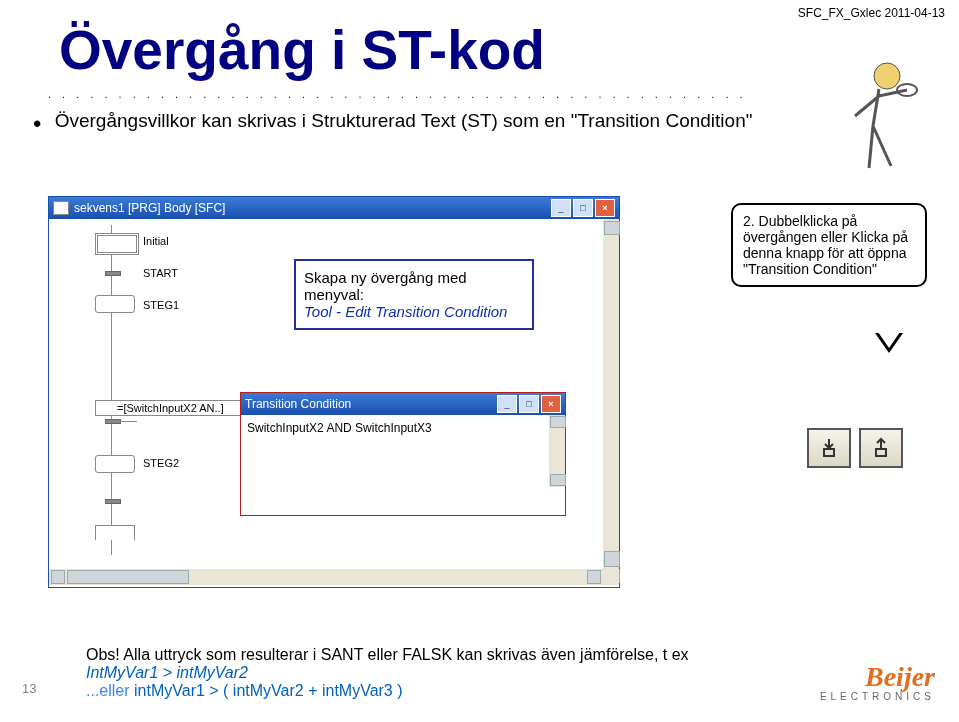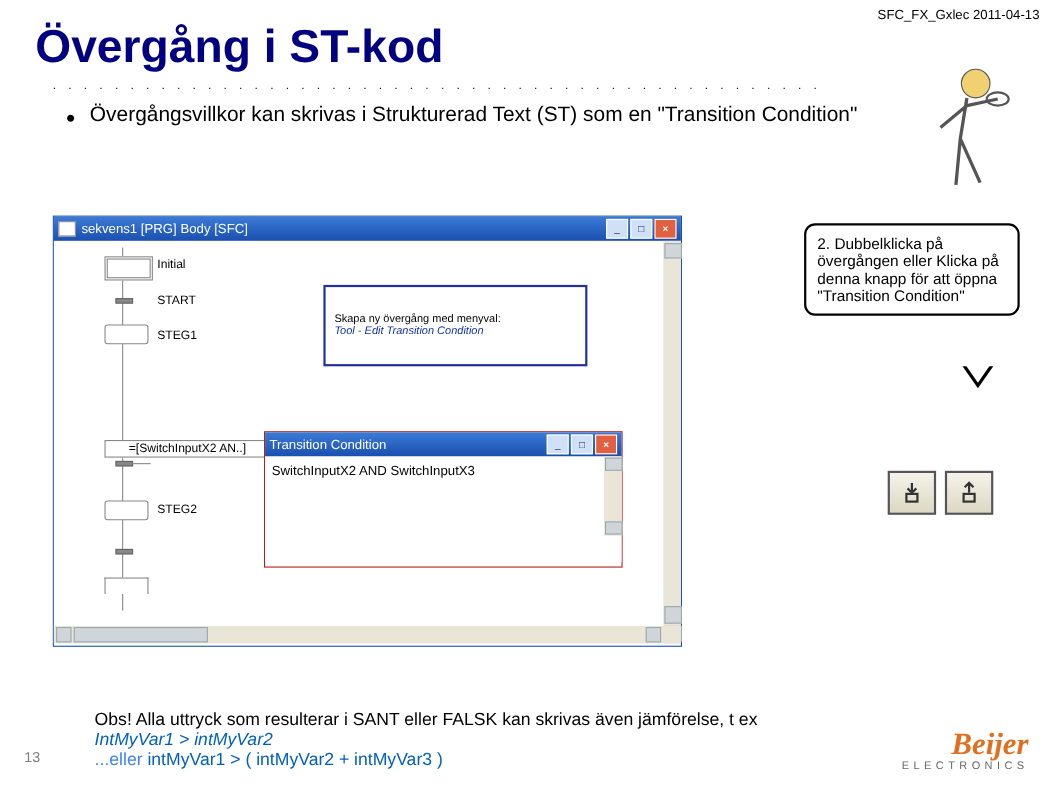--- a/index.html
+++ b/index.html
@@ -1,36 +1,36 @@
 <!DOCTYPE html>
 <html><head>
 <meta charset="utf-8">
 <style>
   html,body{margin:0;padding:0;font-family:Arial,Helvetica,sans-serif;background:#fff;width:959px;height:722px;overflow:hidden}
   .header-meta{position:absolute;top:6px;right:14px;font-size:12px;color:#000}
-  .slide-title{font-size:42px;font-weight:bold;color:#000080;margin:18px 0 0 32px}
+  .slide-title{font-size:55px;font-weight:bold;color:#000080;margin:18px 0 0 59px}
   .dots{margin:6px 0 8px 48px;color:#000080;font-size:11px;letter-spacing:4px;white-space:nowrap;overflow:hidden;width:700px}
-  .bullet{margin:10px 0 0 60px;font-size:19px;color:#000}
+  .bullet{margin:10px 0 0 33px;font-size:19px;color:#000}
   .bullet .dot{font-size:24px;vertical-align:top;margin-right:8px;color:#000}
   .win1{position:absolute;left:48px;top:196px;width:570px;height:390px;border:1px solid #1a4fb0;background:#fff;font-size:0}
   .titlebar{height:22px;background:linear-gradient(#3b7bd6,#1a4fb0);color:#fff;font-size:12px;display:flex;align-items:center;padding:0 4px;justify-content:space-between}
   .titlebar .tleft{display:flex;align-items:center;gap:5px}
   .titlebar .ticon{width:14px;height:12px;background:#fff;border:1px solid #888;display:inline-block}
   .titlebar .tbtns{display:flex;gap:2px}
   .tbtn{width:18px;height:16px;background:#cfe0f7;border:1px solid #fff;display:inline-flex;align-items:center;justify-content:center;font-size:9px;color:#123}
   .tbtn.close{background:#e06040;color:#fff;font-weight:bold}
   .win1-body{position:relative;height:366px;background:#fff;font-size:12px;color:#000}
   .scrolltrack{position:absolute;right:0;top:0;width:16px;height:100%;background:#e9e6d8}
   .scrolltrack .thumb{position:absolute;left:1px;width:14px;background:#cfd5db;border:1px solid #9aa}
   .sfcline{position:absolute;background:#888}
   .sfcbox{position:absolute;border:1px solid #888;background:#fff;font-size:11px;padding:1px 4px}
   .sfcbox.round{border-radius:3px}
   .sfclabel{position:absolute;font-size:11px}
   .transbar{position:absolute;width:14px;height:3px;background:#888;border:1px solid #666}
-  .callout1{position:absolute;left:245px;top:40px;width:220px;background:#fff;border:2px solid #2030a0;padding:24px 8px;font-size:10px;color:#000}
+  .callout1{position:absolute;left:245px;top:40px;width:220px;background:#fff;border:2px solid #2030a0;padding:8px 8px;font-size:15px;color:#000}
   .callout1 .line2{color:#000}
   .callout1 .tool{font-style:italic;color:#1030b0}
   .speechbubble{position:absolute;right:32px;top:203px;width:172px;border:2px solid #000;border-radius:10px;padding:8px 10px;font-size:14px;background:#fff}
   .speechtail{position:absolute;right:56px;top:333px;width:0;height:0;border-left:14px solid transparent;border-right:14px solid transparent;border-top:20px solid #000}
   .speechtail::after{content:"";position:absolute;left:-11px;top:-21px;border-left:11px solid transparent;border-right:11px solid transparent;border-top:16px solid #fff}
   .toolbtns{position:absolute;right:56px;top:428px;display:flex;gap:8px}
   .tbicon{width:40px;height:36px;border:2px solid #555;background:linear-gradient(#f5f3ea,#dcd8c4);display:flex;align-items:center;justify-content:center}
   .win2{position:absolute;left:240px;top:392px;width:324px;height:122px;border:1px solid #b91c1c;background:#fff}
   .win2-body{padding:6px;font-size:12px;color:#000;background:#fff;height:96px;box-sizing:border-box;position:relative}
   .win2-body .scrolltrack{height:72px;top:0}

